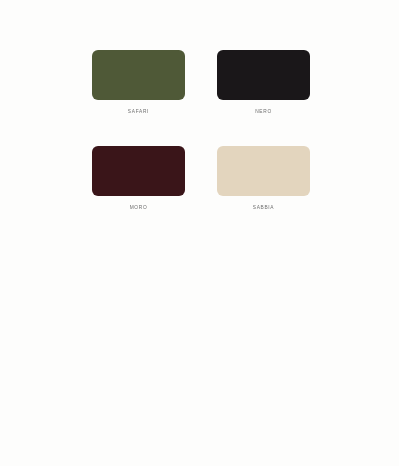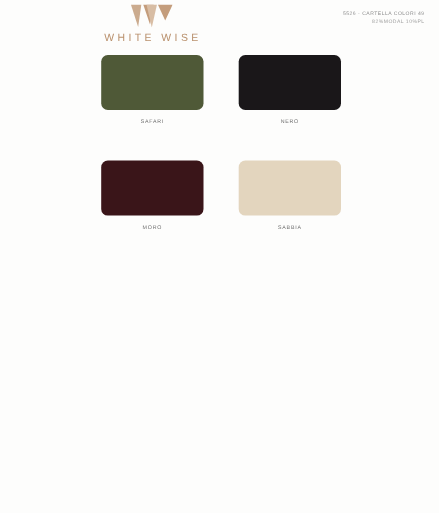--- a/index.html
+++ b/index.html
@@ -111,38 +111,20 @@
     letter-spacing: 0.7px;
     color: #6d6d6d;
     white-space: nowrap;
   }
 </style>
 </head>
 <body>
 
 <div class="page" style="background: rgb(253, 253, 252);">
 
-  <div class="header">
-
-    <div class="brand">
-      <svg class="brand-mark" viewBox="0 0 38 21">
-        <polygon points="0,0 9.5,0 6.6,20.5" fill="#cbab8e"></polygon>
-        <polygon points="11.2,0 20.7,0 17.4,18.2" fill="#c49d7c"></polygon>
-        <polygon points="14.2,0 23.7,0 19.0,21" fill="#d8bda4"></polygon>
-        <polygon points="24.5,0 38,0 31.2,14.6" fill="#c49d7c"></polygon>
-      </svg>
-      <span class="brand-name" style="color: rgb(185, 144, 108);">WHITE WISE</span>
-    </div>
-
-    <div class="meta">
-      <span class="meta-line">5526 - CARTELLA COLORI 49</span>
-      <span class="meta-line secondary">82%MODAL 10%PL</span>
-    </div>
-
-  </div>
 
   <div class="grid">
 
     <div class="row">
       <div class="swatch-cell">
         <div class="swatch" style="background:#4f5937"></div>
         <span class="swatch-label">SAFARI</span>
       </div>
       <div class="swatch-cell">
         <div class="swatch" style="background:#1a1719"></div>

